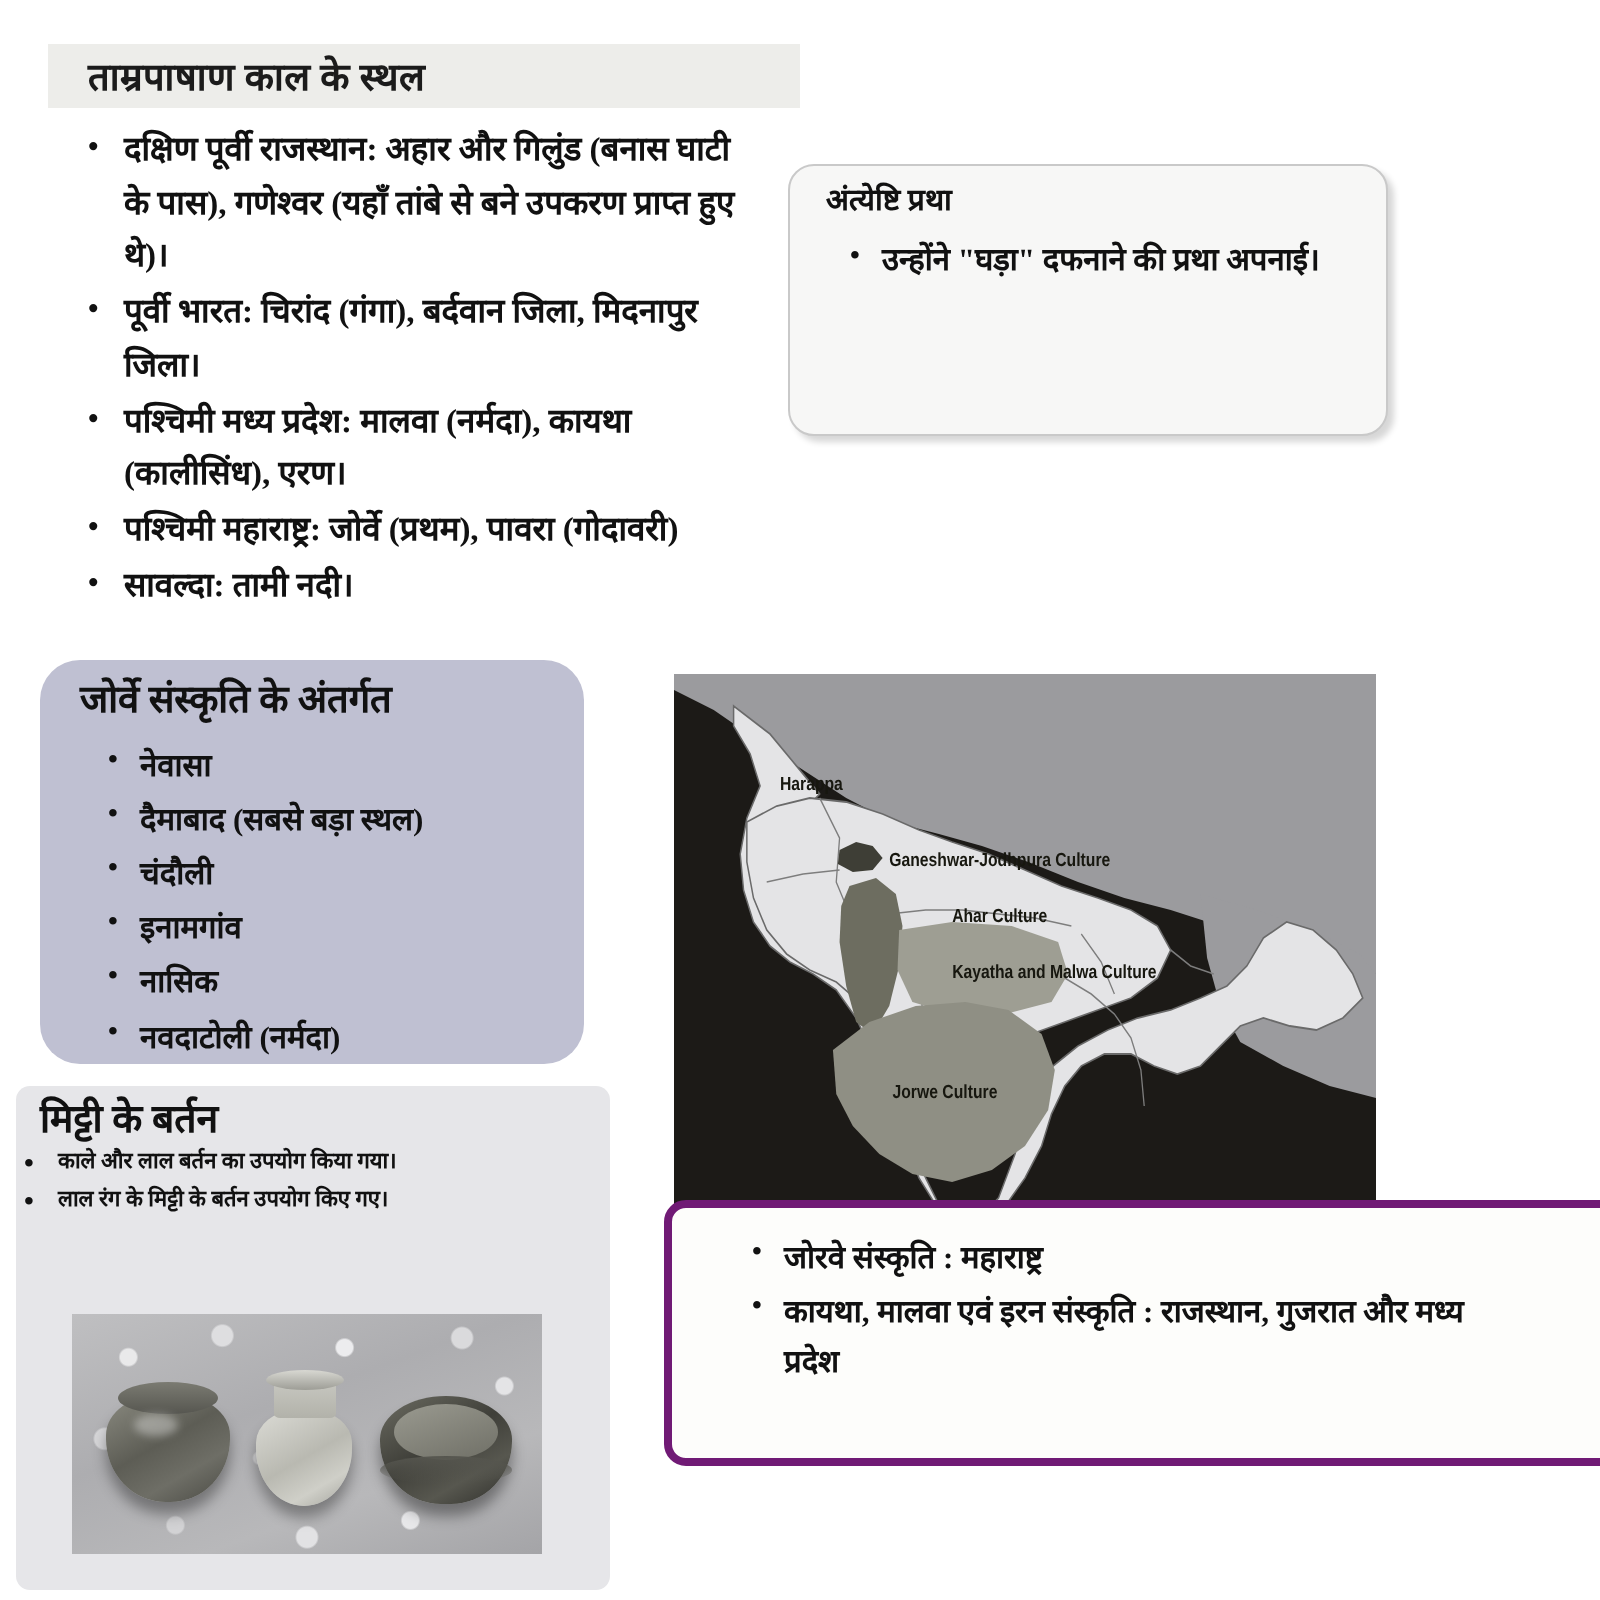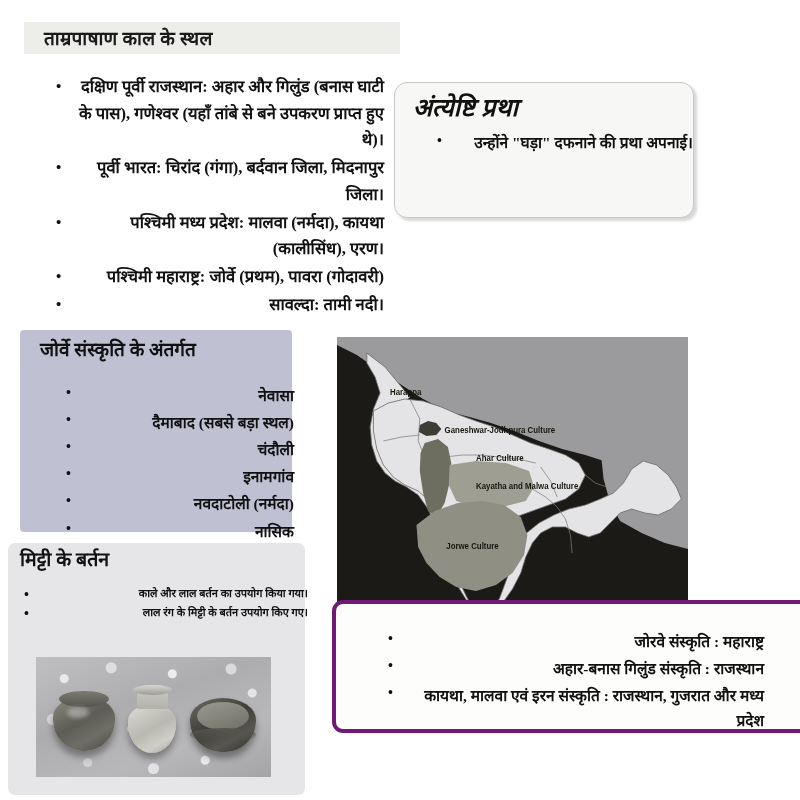--- a/index.html
+++ b/index.html
@@ -13,23 +13,22 @@
     position: relative;
     overflow: hidden;
     font-family: "Liberation Serif", "DejaVu Serif", serif;
     color: #111111;
   }
 
   
   .abs { position: absolute; }
   ul.bl {
     list-style: none;
-    margin: 12px;
+    margin: 0;
     padding: 0;
-    text-align: right;
   }
   ul.bl > li {
     position: relative;
     padding-left: 18px;
     margin: 0 0 2px 0;
   }
   ul.bl > li::before {
     content: "\2022";
     position: absolute;
     left: 2px;
@@ -78,43 +77,42 @@
     background: #f7f7f6;
     border: 1.5px solid #c9c9c9;
     border-radius: 13px;
     box-shadow: 3px 3px 3px rgba(0,0,0,.16);
     box-sizing: border-box;
   }
   #burial-card .hd {
     position: absolute;
     left: 18px;
     top: 6px;
-    font-size: 25px;
+    font-size: 15px;
     font-weight: 700;
     white-space: nowrap;
-    font-style: italic;
   }
   #burial-card ul {
     position: absolute;
     left: 28px;
     top: 36px;
     width: 258px;
     font-size: 15.5px;
     line-height: 1.52;
     font-weight: 600;
   }
 
   
   #jorwe-card {
     left: 20px;
     top: 330px;
     width: 272px;
     height: 202px;
     background: #bfc0d2;
-    border-radius: 4px;
+    border-radius: 20px;
     box-sizing: border-box;
   }
   #jorwe-card .hd {
     position: absolute;
     left: 20px;
     top: 6px;
     font-size: 19px;
     font-weight: 700;
     white-space: nowrap;
   }
@@ -294,22 +292,22 @@
   </ul>
 </div>
 
 <div class="abs" id="jorwe-card">
   <div class="hd">जोर्वे संस्कृति के अंतर्गत</div>
   <ul class="bl">
     <li>नेवासा</li>
     <li>दैमाबाद (सबसे बड़ा स्थल)</li>
     <li>चंदौली</li>
     <li>इनामगांव</li>
+    <li>नासिक</li>
     <li>नवदाटोली (नर्मदा)</li>
-    <li>नासिक</li>
   </ul>
 </div>
 
 <div class="abs" id="pottery-panel">
   <div class="hd">मिट्टी के बर्तन</div>
   <ul class="bl">
     <li>काले और लाल बर्तन का उपयोग किया गया।</li>
     <li>लाल रंग के मिट्टी के बर्तन उपयोग किए गए।</li>
   </ul>
 </div>
@@ -373,16 +371,15 @@
     <text class="map-label" x="130" y="96" font-size="9.5">Ganeshwar-Jodhpura Culture</text>
     <text class="map-label" x="168" y="124" font-size="9.5">Ahar Culture</text>
     <text class="map-label" x="168" y="152" font-size="9.5">Kayatha and Malwa Culture</text>
     <text class="map-label" x="132" y="212" font-size="9.5">Jorwe Culture</text>
   </svg>
 </div>
 
 <div class="abs" id="legend-box">
   <ul class="bl">
     <li>जोरवे संस्कृति : महाराष्ट्र</li>
-    <li>अहार-बनास गिलुंड संस्कृति : राजस्थान</li>
     <li>कायथा, मालवा एवं इरन संस्कृति : राजस्थान, गुजरात और मध्य प्रदेश</li>
   </ul>
 </div>
 
 </body></html>

